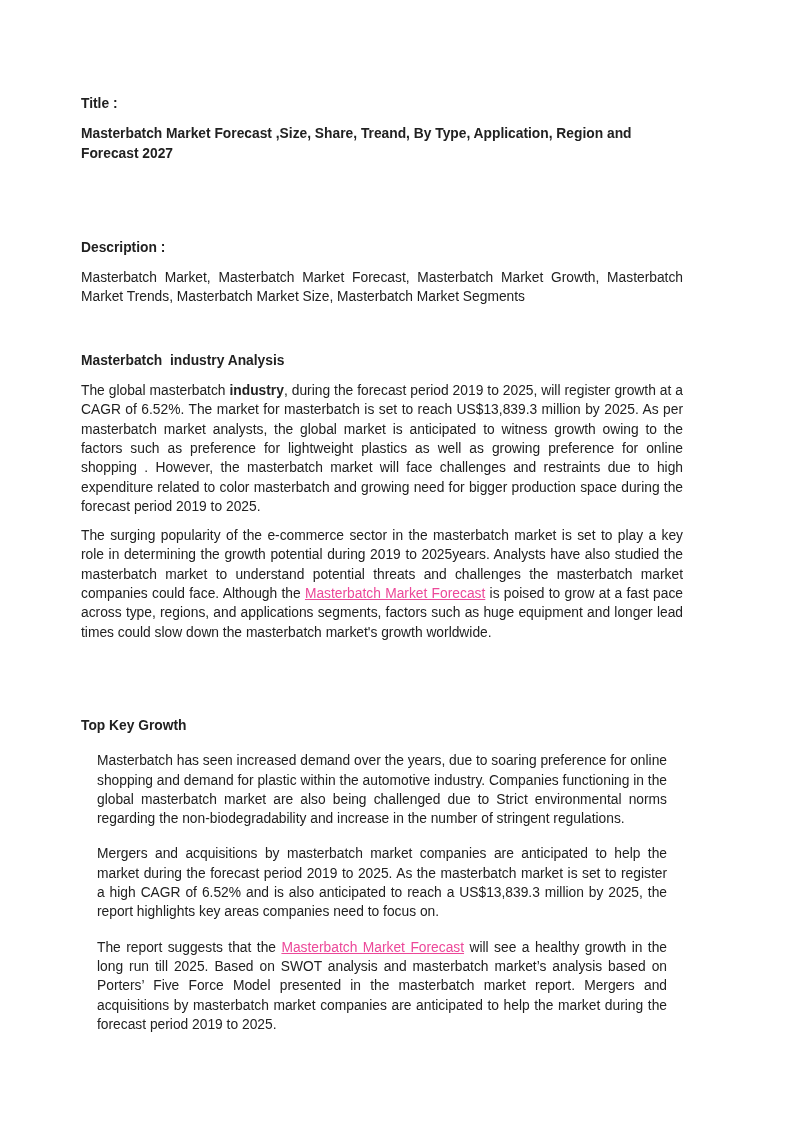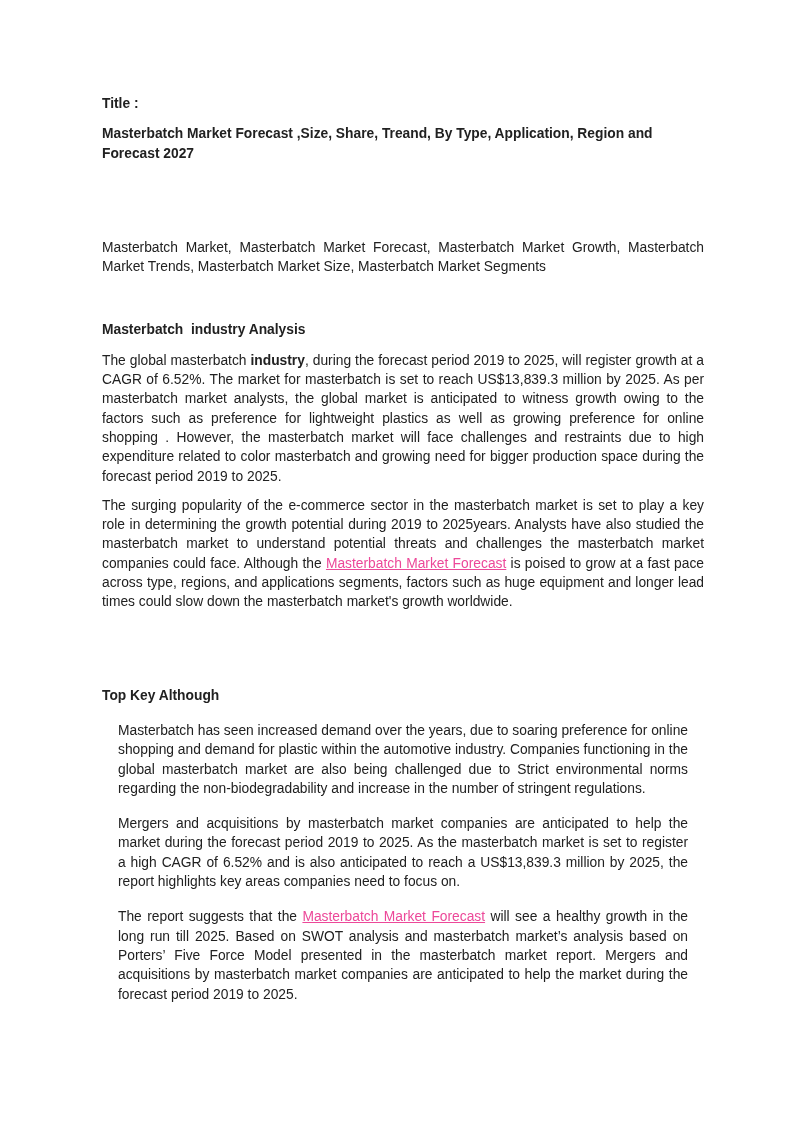--- a/index.html
+++ b/index.html
@@ -11,21 +11,21 @@
     position: relative;
     width: 794px;
     height: 1123px;
     background: #ffffff;
     font-family: "Liberation Sans", sans-serif;
     color: #212121;
     overflow: hidden;
   }
   .content {
     position: absolute;
-    left: 102px;
+    left: 81px;
     top: 94px;
     width: 602px;
     font-size: 13.8px;
     line-height: 19.3px;
   }
   .h {
     font-weight: bold;
     margin: 0 0 11px 0;
     text-align: left;
     white-space: pre-wrap;
@@ -60,29 +60,30 @@
 </style>
 </head>
 <body>
 
 <div class="page">
   <div class="content">
 
     <p class="h">Title :</p>
     <p class="h title-text">Masterbatch Market Forecast ,Size, Share, Treand, By Type, Application, Region and Forecast 2027</p>
 
+    <p class="h">Description :</p>
 
     <p class="para keywords">Masterbatch Market, Masterbatch Market Forecast, Masterbatch Market Growth, Masterbatch Market Trends, Masterbatch Market Size, Masterbatch Market Segments</p>
 
     <p class="h">Masterbatch  industry Analysis</p>
 
     <p class="para p1"><span>The global masterbatch </span><b>industry</b><span>, during the forecast period 2019 to 2025, will register growth at a CAGR of 6.52%. The market for masterbatch is set to reach US$13,839.3 million by 2025. As per masterbatch market analysts, the global market is anticipated to witness growth owing to the factors such as preference for lightweight plastics as well as growing preference for online shopping . However, the masterbatch market will face challenges and restraints due to high expenditure related to color masterbatch and growing need for bigger production space during the forecast period 2019 to 2025.</span></p>
 
     <p class="para p2"><span>The surging popularity of the e-commerce sector in the masterbatch market is set to play a key role in determining the growth potential during 2019 to 2025years. Analysts have also studied the masterbatch market to understand potential threats and challenges the masterbatch market companies could face. Although the </span><a class="link" href="#">Masterbatch Market Forecast</a><span> is poised to grow at a fast pace across type, regions, and applications segments, factors such as huge equipment and longer lead times could slow down the masterbatch market's growth worldwide.</span></p>
 
-    <p class="h">Top Key Although</p>
+    <p class="h">Top Key Growth</p>
 
     <p class="para tight">Masterbatch has seen increased demand over the years, due to soaring preference for online shopping and demand for plastic within the automotive industry. Companies functioning in the global masterbatch market are also being challenged due to Strict environmental norms regarding the non-biodegradability and increase in the number of stringent regulations.</p>
     <p class="para tight">Mergers and acquisitions by masterbatch market companies are anticipated to help the market during the forecast period 2019 to 2025. As the masterbatch market is set to register a high CAGR of 6.52% and is also anticipated to reach a US$13,839.3 million by 2025, the report highlights key areas companies need to focus on.</p>
     <p class="para tight"><span>The report suggests that the </span><a class="link" href="#">Masterbatch Market Forecast</a><span> will see a healthy growth in the long run till 2025. Based on SWOT analysis and masterbatch market’s analysis based on Porters’ Five Force Model presented in the masterbatch market report. Mergers and acquisitions by masterbatch market companies are anticipated to help the market during the forecast period 2019 to 2025.</span></p>
 
   </div>
 </div>
 
 </body></html>

